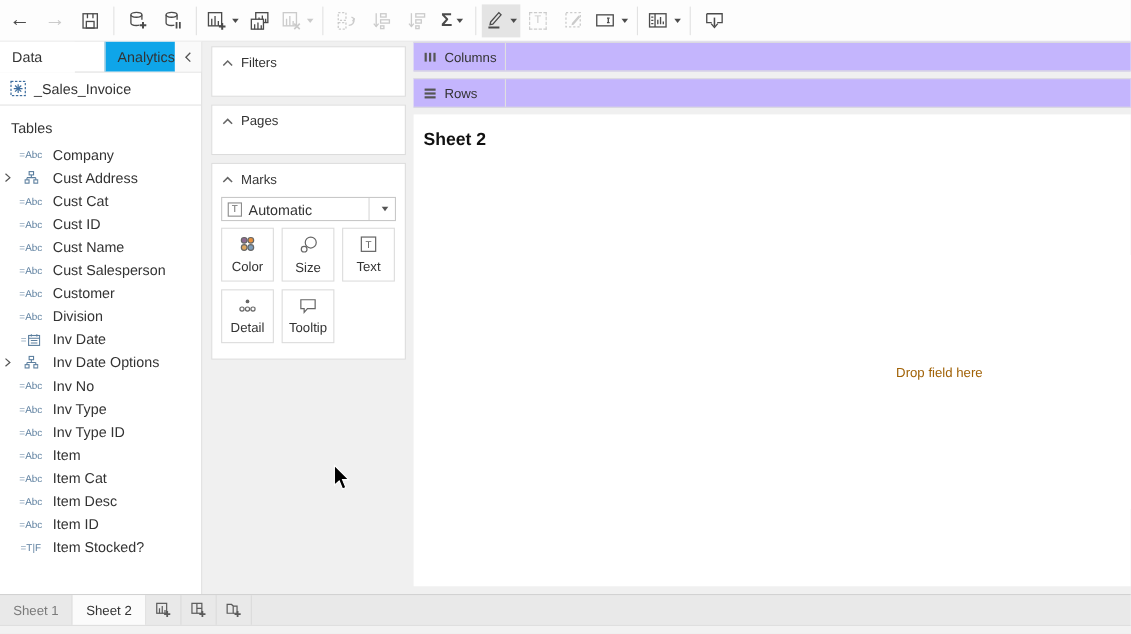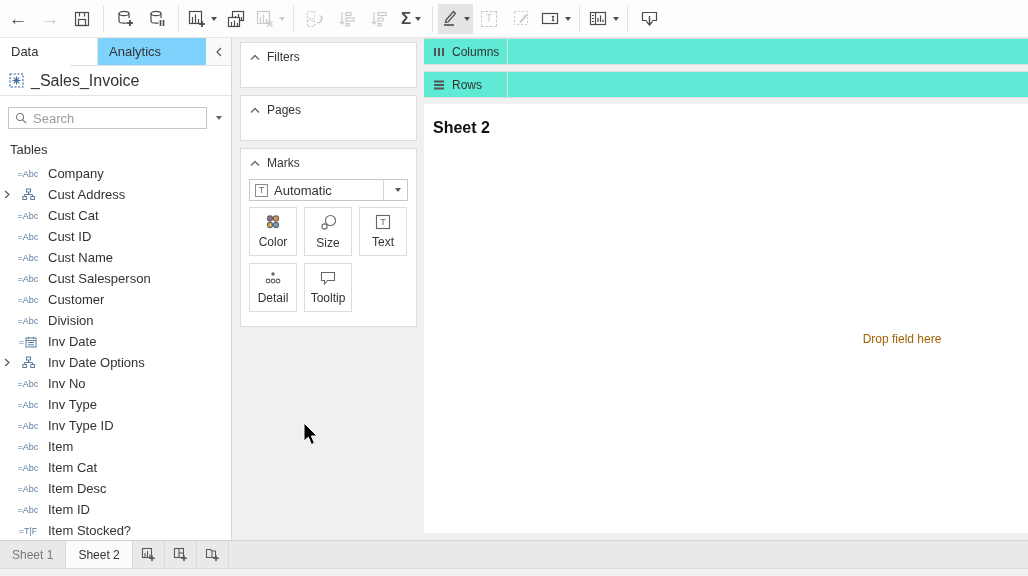--- a/index.html
+++ b/index.html
@@ -23,31 +23,31 @@
     margin-left:4px; }
   .glyph-arrow { font-size:19px; line-height:1; }
   .glyph-sigma { font-size:17px; line-height:1; font-weight:bold; }
   .tbox { width:16px; height:16px; border:1px dashed currentColor; font-size:10px;
     display:flex; align-items:center; justify-content:center; }
 
   
   .main { display:flex; height:502px; }
 
   
-  .data-pane { width:232px; background:#fff; border-right:1px solid #d7d7d7;
+  .data-pane { width:184px; background:#fff; border-right:1px solid #d7d7d7;
     display:flex; flex-direction:column; flex:none; }
   .pane-tabs { height:28px; display:flex; align-items:stretch; flex:none;
     border-bottom:1px solid #e0e0e0; }
   .ptab { display:flex; align-items:center; padding-left:11px; font-size:13px; color:#333; }
   .ptab.active { width:70px; background:#fff; margin-bottom:-1px; border-bottom:1px solid #fff; }
-  .ptab.inactive { flex:1; background:#7dd3fc; border-left:1px solid #e0e0e0;margin-left:27px; }
+  .ptab.inactive { flex:1; background:#0ea5e9; border-left:1px solid #e0e0e0;margin-left:27px; }
   .collapse-btn { width:25px; background:#fafafa; display:flex; align-items:center;
     justify-content:center; color:#555; }
   .ds-row { height:30px; display:flex; align-items:center; gap:7px; padding-left:9px;
-    border-bottom:1px solid #e3e3e3; flex:none; font-size:16px; }
+    border-bottom:1px solid #e3e3e3; flex:none; font-size:13px; }
   .search-row { display:flex; align-items:center; padding:11px 4px 0 8px; flex:none; }
   .search-box { flex:1; height:22px; border:1px solid #c6c6c6; background:#fff;
     display:flex; align-items:center; padding-left:6px; gap:6px; }
   .search-box input { border:none; outline:none; width:110px; font-size:13px;
     font-family:"Liberation Sans",sans-serif; color:#333; background:transparent; }
   .search-box input::placeholder { color:#9b9b9b; }
   .search-caret { width:20px; display:flex; justify-content:center; color:#666; }
   .tables-title { padding:13px 0 6px 10px; font-size:13px; color:#333; flex:none; }
   .field-list { flex:1; overflow:hidden;text-align:center; }
   .field-row { height:21px; display:flex; align-items:center; font-size:13px; color:#333; }
@@ -74,21 +74,21 @@
   .dd-caret-cell { width:24px; height:100%; border-left:1px solid #d8d8d8;
     display:flex; align-items:center; justify-content:center; color:#555; }
   .mark-buttons { display:grid; grid-template-columns:repeat(3,48px); gap:7px; padding:0 8px; }
   .mbtn { height:49px; background:#fff; border:1px solid #dcdcdc; display:flex;
     flex-direction:column; align-items:center; justify-content:center; gap:5px;
     font-size:12px; color:#333; }
   .mbtn svg { stroke:#666; fill:none; stroke-width:1.1; }
 
   
   .canvas { flex:1; background:#f0f0f0; display:flex; flex-direction:column; position:relative; }
-  .shelf { height:27px; background:#5eead4; border-top:1px solid #dedede;
+  .shelf { height:27px; background:#c4b5fd; border-top:1px solid #dedede;
     border-bottom:1px solid #dedede; display:flex; align-items:stretch; flex:none; }
   .shelf + .shelf-gap { height:6px; flex:none; }
   .shelf-gap { height:6px; flex:none; }
   .shelf-label { width:84px; display:flex; align-items:center; gap:7px; padding-left:9px;
     border-right:1px solid #e0e0e0; font-size:12px; color:#333; flex:none; }
   .shelf-drop { flex:1; }
   .sheet { flex:1; background:#fff; margin-bottom:7px; position:relative; }
   .sheet-title { position:absolute; top:15px; left:9px; font-size:16px; font-weight:bold; color:#111; }
   .drop-hint { position:absolute; left:478px; top:228px; transform:translateX(-50%);
     font-size:12px; color:#a16207; white-space:nowrap; }
@@ -281,32 +281,20 @@
           <rect x="1" y="1" width="13" height="13" fill="none" stroke="#3d6d9e" stroke-width="1.1" stroke-dasharray="2.2 1.4"></rect>
           <g stroke="#3d6d9e" stroke-width="1.1">
             <line x1="7.5" y1="3.5" x2="7.5" y2="11.5"></line>
             <line x1="3.5" y1="7.5" x2="11.5" y2="7.5"></line>
             <line x1="4.7" y1="4.7" x2="10.3" y2="10.3"></line>
             <line x1="10.3" y1="4.7" x2="4.7" y2="10.3"></line>
           </g>
         </svg>
       <span>_Sales_Invoice</span>
     </div>
-    <div class="search-row">
-      <div class="search-box">
-        <svg width="12" height="12" viewBox="0 0 12 12">
-            <circle cx="5" cy="5" r="3.5" fill="none" stroke="#777" stroke-width="1.1"></circle>
-            <line x1="7.8" y1="7.8" x2="11" y2="11" stroke="#777" stroke-width="1.1"></line>
-          </svg>
-        <input type="text" placeholder="Search" style="">
-      </div>
-      <div class="search-caret">
-          <span class="caret"></span>
-        </div>
-    </div>
     <div class="tables-title">Tables</div>
     <div class="field-list">
         <div class="field-row">
           <span class="expander"></span>
           <span class="ficon">=Abc</span>
           <span class="fname">Company</span>
         </div>
         <div class="field-row">
           <span class="expander">
             <svg width="6" height="9" viewBox="0 0 6 9">

